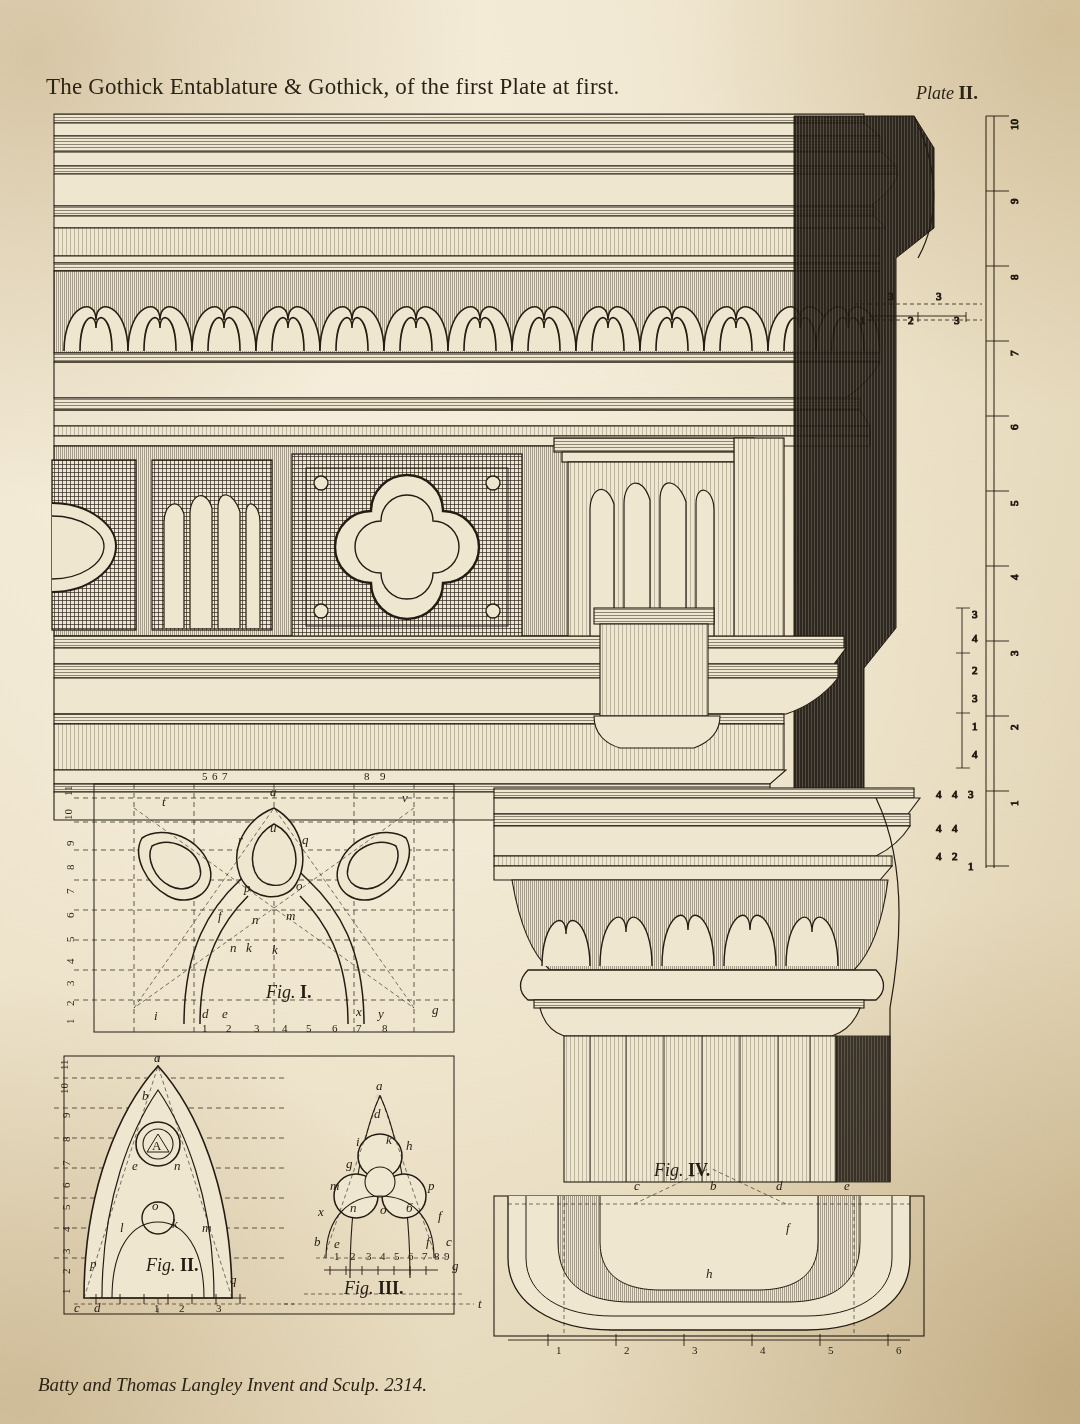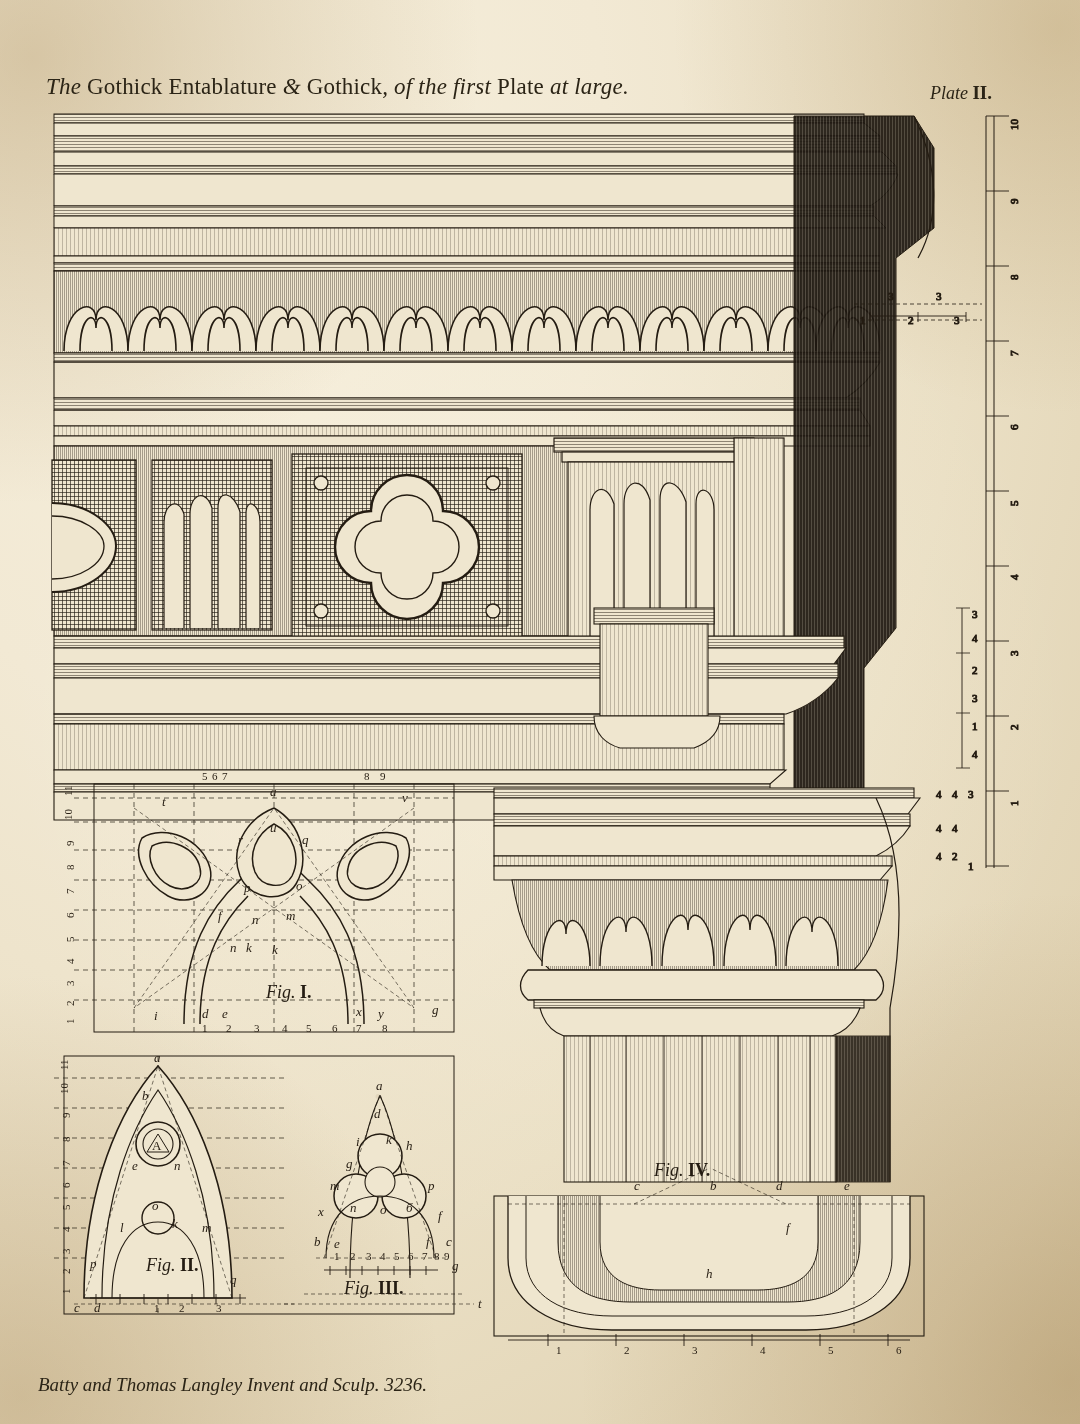--- a/index.html
+++ b/index.html
@@ -34,24 +34,24 @@
       radial-gradient(circle at 80% 66%, rgba(122,96,55,.12) 0 3px, rgba(0,0,0,0) 4px),
       radial-gradient(circle at 35% 77%, rgba(122,96,55,.10) 0 2px, rgba(0,0,0,0) 3px),
       radial-gradient(circle at 46% 45%, rgba(140,70,40,.22) 0 2px, rgba(0,0,0,0) 3px);
   }
 
   
   #title{
     position:absolute;left:46px;top:74px;width:850px;
     font-size:23px;letter-spacing:.2px;white-space:nowrap;
   }
-  #title .it{font-style:italic;}
+  #title .it{}
   #title .rm{font-style:normal;}
   #plate{
-    position:absolute;right:88px;top:82px;
+    position:absolute;right:102px;top:82px;
     font-style:italic;font-size:18px;white-space:nowrap;text-align:center;
   }
   #plate b{font-style:normal;font-weight:700;font-size:19px;}
   #signature{
     position:absolute;left:38px;top:1374px;
     font-style:italic;font-size:19px;white-space:nowrap;
   }
 
   
   #plate-area{position:absolute;left:34px;top:108px;width:1010px;height:1258px;}
@@ -60,28 +60,28 @@
   .lab{font-family:"Liberation Serif",serif;font-style:italic;font-size:13px;fill:#2a2116;}
   .labn{font-family:"Liberation Serif",serif;font-size:11px;fill:#2a2116;}
   .figlab{font-family:"Liberation Serif",serif;font-style:italic;font-size:18px;fill:#241c12;}
 </style>
 </head>
 <body>
 
 <div id="paper"></div>
 
 <div id="title">
-  <span class="it">The </span><span class="rm">Gothick Entablature </span><span class="it">&amp; </span><span class="rm">Gothick</span><span class="it">, of the first </span><span class="rm">Plate</span><span class="it"> at large.</span>
+  <span class="it">The </span><span class="rm">Gothick Entablature </span><span class="it">&amp; </span><span class="rm">Gothick</span><span class="it">, of the first </span><span class="rm">Plate</span><span class="it"> at first.</span>
 </div>
 
 <div id="plate">
   <span>Plate </span><b>II.</b>
 </div>
 
-<div id="signature">Batty and Thomas Langley Invent and Sculp. 3236.</div>
+<div id="signature">Batty and Thomas Langley Invent and Sculp. 2314.</div>
 
 <div id="plate-area">
 <svg width="1010" height="1258" viewBox="0 0 1010 1258" xmlns="http://www.w3.org/2000/svg">
   <defs>
     <pattern id="hatch" width="3" height="3" patternUnits="userSpaceOnUse" patternTransform="rotate(0)">
       <rect width="3" height="3" fill="#efe6cf"></rect>
       <line x1="0" y1="0" x2="0" y2="3" stroke="#2b2217" stroke-width="1.1"></line>
     </pattern>
     <pattern id="hatchfine" width="2" height="2" patternUnits="userSpaceOnUse">
       <rect width="2" height="2" fill="#efe6cf"></rect>

